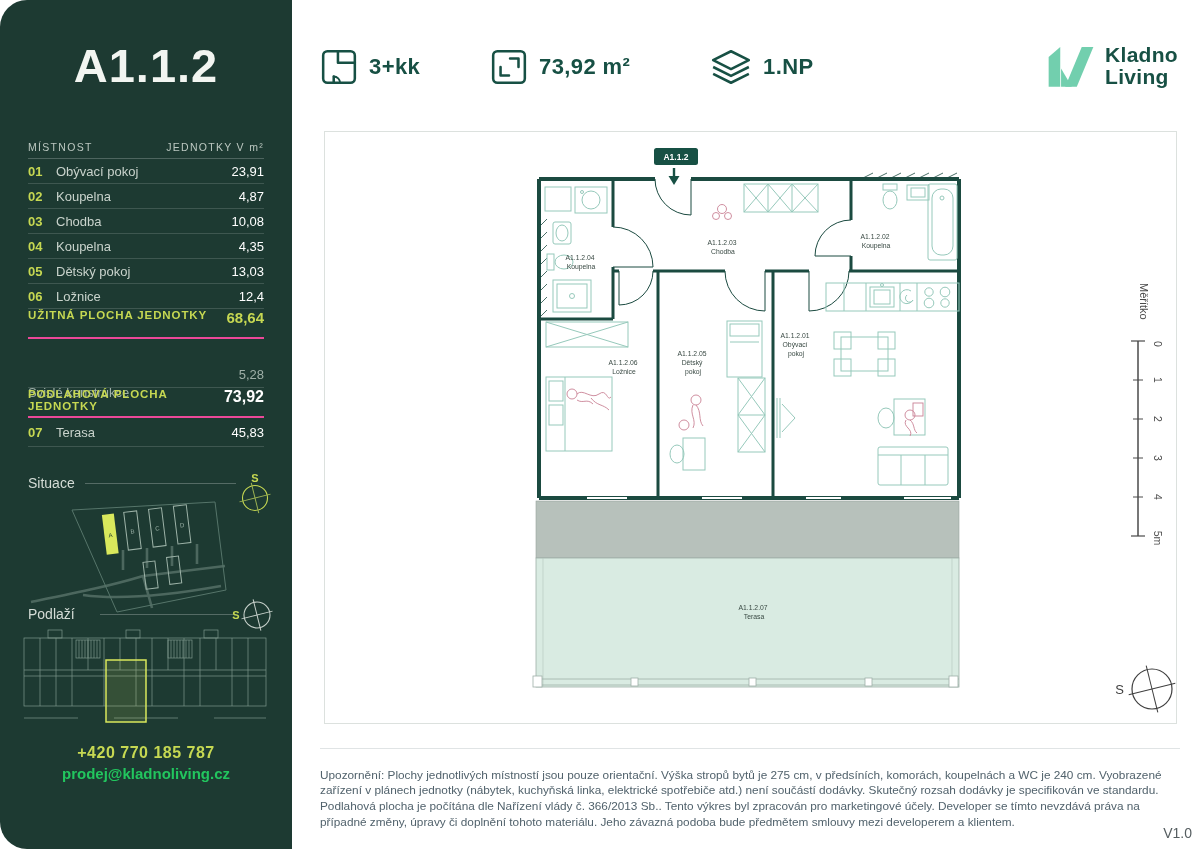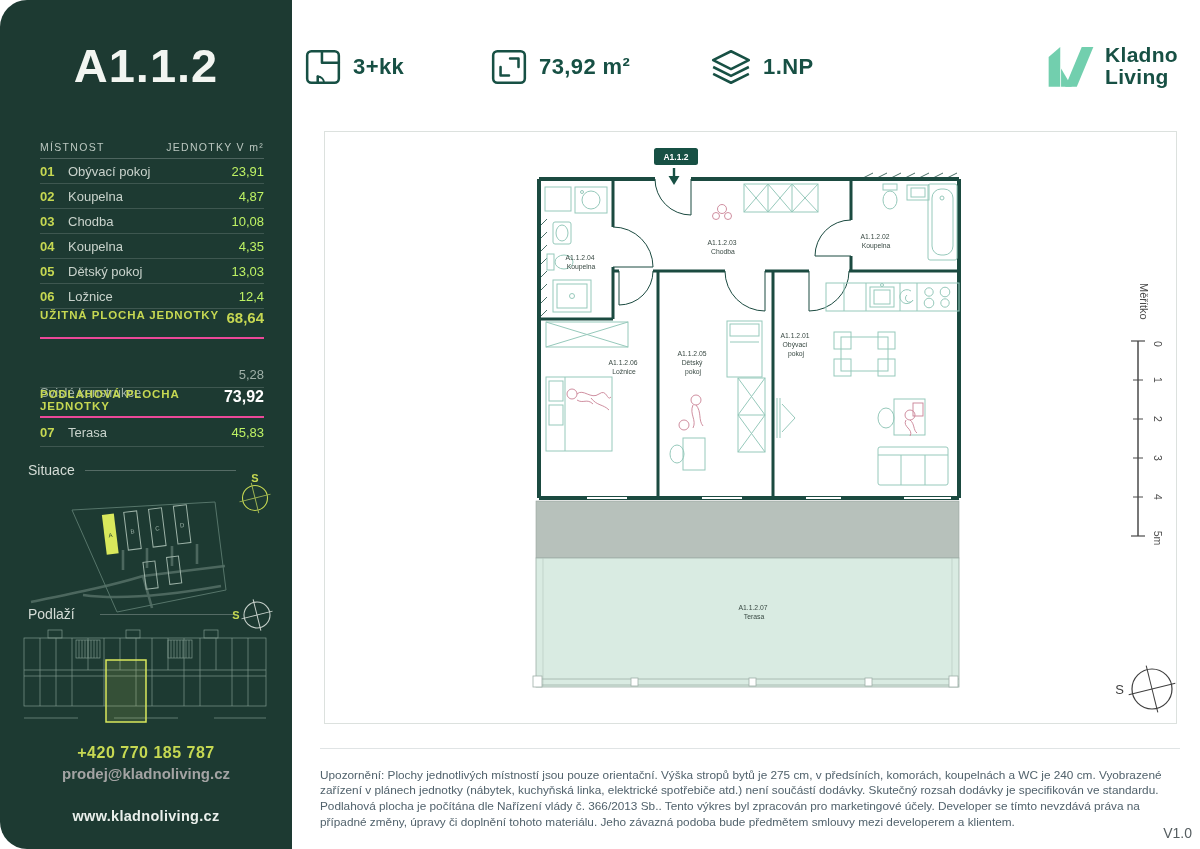--- a/index.html
+++ b/index.html
@@ -3,51 +3,51 @@
 <meta charset="utf-8">
 <style>
   html,body{margin:0;padding:0;background:#fff;}
   .page{position:relative;width:1200px;height:849px;background:#ffffff;
         font-family:"Liberation Sans",sans-serif;overflow:hidden;border-radius:27px;}
 
   
   .sidebar{position:absolute;left:0;top:0;width:292px;height:849px;background:#1d3a32;color:#c9d3cc;}
   .unit-title{position:absolute;top:38px;left:0;width:100%;text-align:center;
               font-size:47px;font-weight:bold;color:#f2f5f1;letter-spacing:1px;}
-  .stable{position:absolute;left:40px;right:28px;top:133px;font-size:13px;}
+  .stable{position:absolute;left:28px;right:28px;top:133px;font-size:13px;}
   .thead{display:flex;justify-content:space-between;align-items:flex-end;height:20px;
          font-size:10.5px;letter-spacing:1.3px;color:#bcc8c1;
          border-bottom:1px solid rgba(255,255,255,.22);padding-bottom:5px;}
   .trow{display:flex;align-items:center;height:24px;border-bottom:1px solid rgba(255,255,255,.15);}
   .tnum{width:28px;font-weight:bold;color:#c6d852;}
   .tname{flex:1;color:#c9d3cc;}
-  .tval{color:#bef264;}
+  .tval{color:#ffffff;}
   .trow-accent{display:flex;align-items:flex-start;height:28px;border-bottom:2px solid #ec4899;}
   .trow-accent .lbl{flex:1;font-size:11.5px;font-weight:bold;letter-spacing:.9px;color:#c6d852;}
   .trow-accent .val{font-size:15px;font-weight:bold;color:#c6d852;}
   .trow-accent .val.white{color:#ffffff;font-size:16px;margin-left:22px;}
   .spacer22{height:22px;}
   .trow-dim{display:flex;align-items:center;height:26px;border-bottom:1px solid rgba(255,255,255,.15);color:#9fb0a8;}
   .trow-dim .lbl{flex:1;margin-top:36px;}
   .sec-label{position:absolute;left:28px;display:flex;align-items:center;width:208px;
              font-size:14px;color:#d4dcd6;}
   .sec-label .line{flex:1;height:1px;background:rgba(255,255,255,.25);margin-left:10px;}
-  .situace-label{top:462px;text-align:center;}
+  .situace-label{top:475px;text-align:center;}
   .podlazi-label{top:606px;gap:15px;}
   .svg-abs{position:absolute;}
   .contact{position:absolute;left:0;top:744px;width:100%;text-align:center;}
   .contact .phone{font-size:16px;font-weight:bold;color:#c6d852;letter-spacing:.5px;}
-  .contact .email{font-size:15px;font-weight:bold;color:#a3a3a3;margin-top:3px;}
+  .contact .email{font-size:15px;font-weight:bold;color:#22c55e;margin-top:3px;}
   .contact .web{font-size:14.5px;font-weight:bold;color:#e9efeb;margin-top:26px;letter-spacing:.3px;}
 
   
   .specs{position:absolute;left:292px;top:0;right:0;height:130px;}
   .spec{position:absolute;top:48px;display:flex;align-items:center;gap:11px;color:#175044;}
   .spec .val{font-size:22px;font-weight:bold;letter-spacing:.4px;}
-  .spec1{left:12px;} .spec2{left:198px;} .spec3{left:418px;}
+  .spec1{left:28px;} .spec2{left:198px;} .spec3{left:418px;}
   .logo{position:absolute;top:44px;right:22px;display:flex;align-items:center;gap:10px;}
   .logo-text{font-size:21px;font-weight:bold;color:#175044;line-height:1.05;letter-spacing:.3px;}
 
   
   .plan-box{position:absolute;left:324px;top:131px;width:851px;height:591px;
             border:1px solid #dce1de;background:#fff;}
   .plan-box svg{position:absolute;left:0;top:0;}
 
   
   .footer-line{position:absolute;left:320px;top:748px;width:860px;height:1px;background:#e0e4e5;}
@@ -181,21 +181,20 @@
         <path d="M61,14 V32 M64,14 V32 M67,14 V32 M70,14 V32 M73,14 V32 M76,14 V32 M79,14 V32"></path>
         <rect x="150" y="14" width="24" height="18"></rect>
         <path d="M153,14 V32 M156,14 V32 M159,14 V32 M162,14 V32 M165,14 V32 M168,14 V32 M171,14 V32"></path>
       </g>
       <rect x="88" y="34" width="40" height="62" fill="rgba(217,232,92,0.13)" stroke="#d9e85c" stroke-width="1.5"></rect>
     </svg>
 
     <div class="contact">
       <div class="phone">+420 770 185 787</div>
       <div class="email">prodej@kladnoliving.cz</div>
-      <div class="web">www.kladnoliving.cz</div>
     </div>
   </aside>
 
   <header class="specs">
     <div class="spec spec1">
       <svg width="38" height="38" viewBox="0 0 36 36">
         <g fill="none" stroke="#175044" stroke-width="2.4" stroke-linecap="round">
           <rect x="3" y="3" width="30" height="30" rx="4"></rect>
           <path d="M17,3 V14 M17,14 H33 M13,33 V27"></path>
           <path d="M13,27 a6,6 0 0 1 6,6" stroke-width="1.8"></path>

